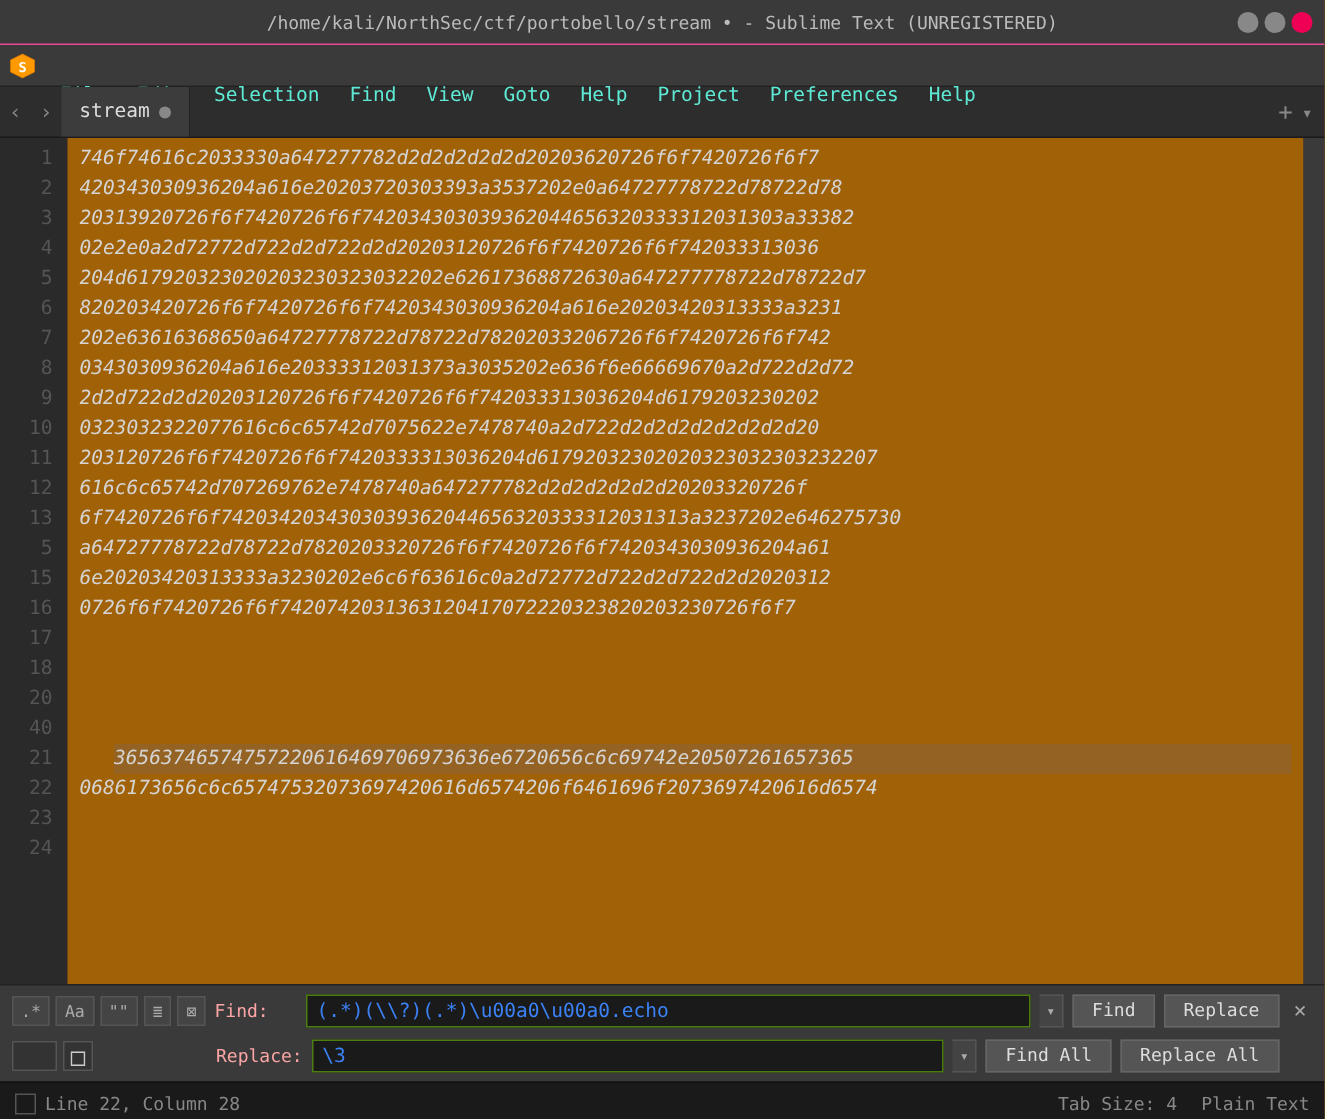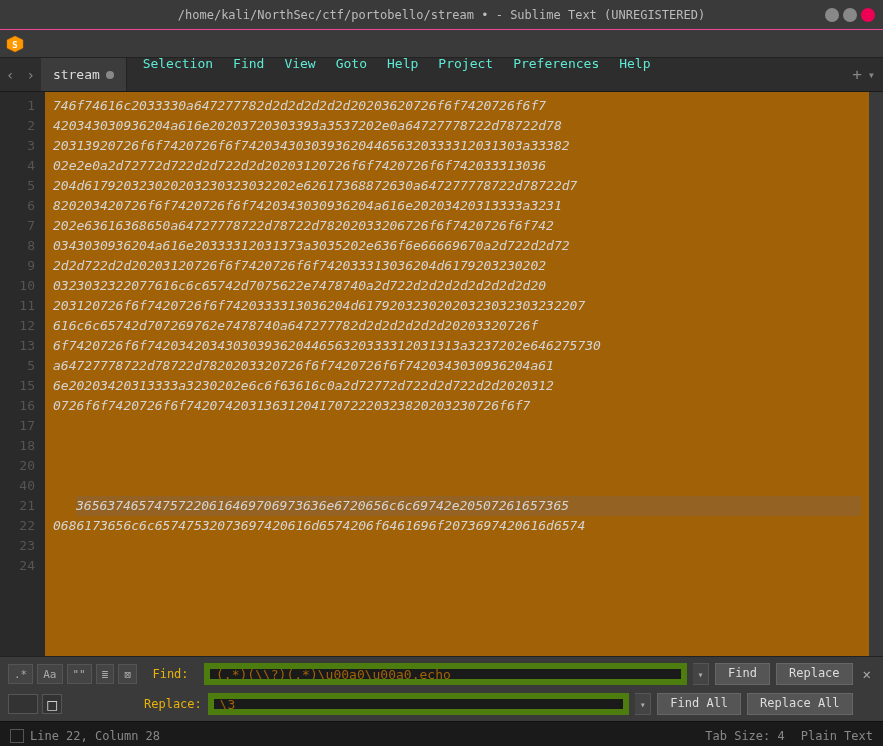--- a/index.html
+++ b/index.html
@@ -173,31 +173,31 @@
     }
 
     .find-row {
       display: flex;
       align-items: center;
       gap: 6px;
       height: 26px;
     }
 
     .find-label {
-      color: #eab308;
+      color: #fca5a5;
       font-size: 12px;
       min-width: 55px;
-      text-align: center;
+      text-align: left;
     }
 
     .find-input {
       flex: 1;
       background: #1a1a1a;
-      border: 6px solid #4d7c0f;
-      color: #a16207;
+      border: 1px solid #4d7c0f;
+      color: #3b82f6;
       font-family: 'Consolas', 'Monaco', monospace;
       font-size: 13px;
       padding: 2px 6px;
       height: 22px;
       outline: none;
     }
 
     .find-dropdown {
       width: 16px;
       background: #444;

